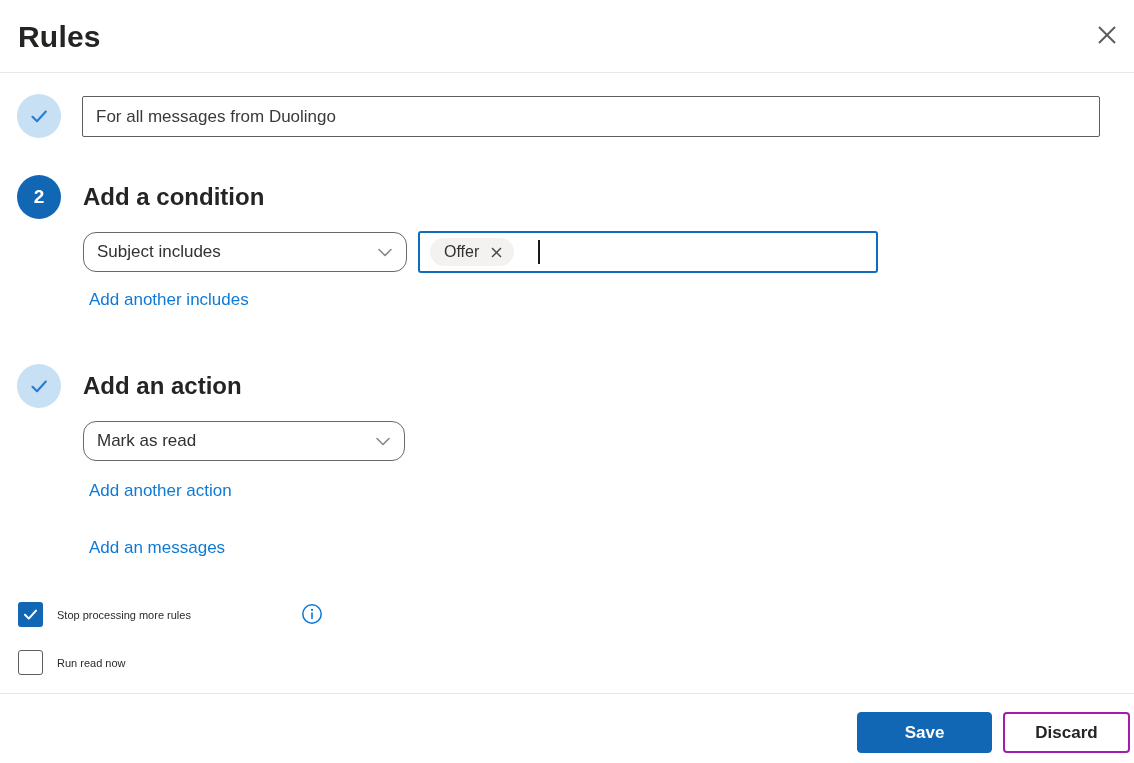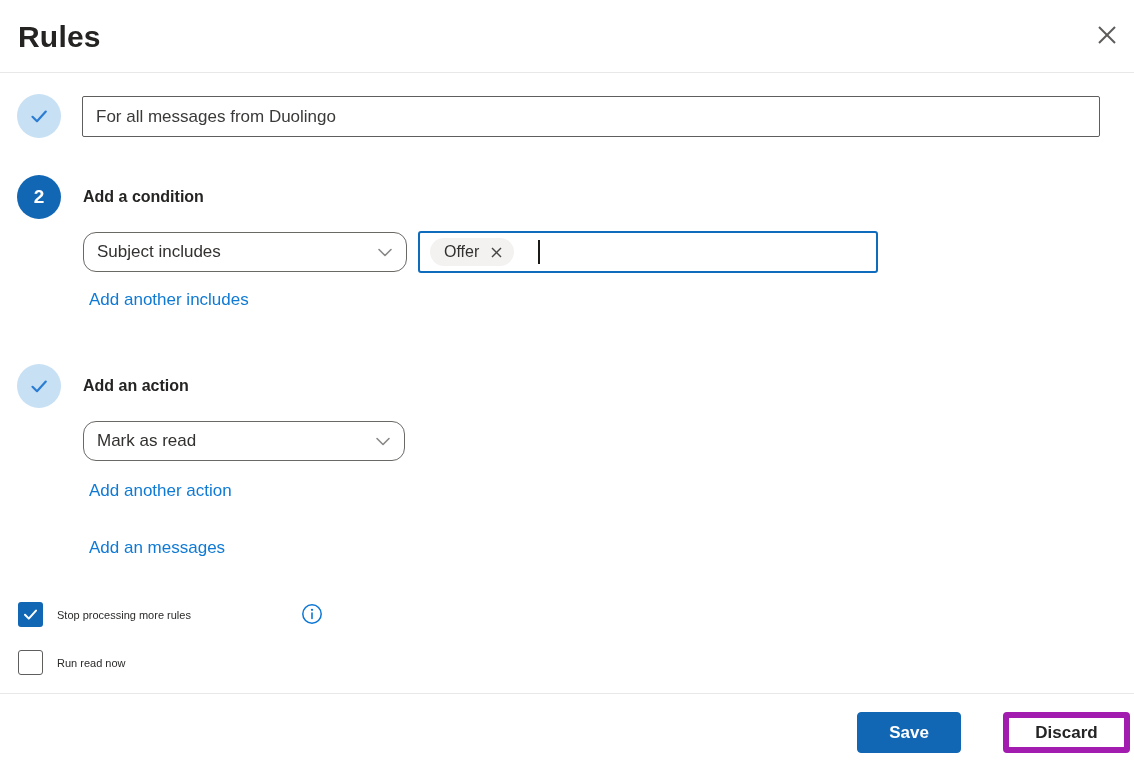--- a/index.html
+++ b/index.html
@@ -18,21 +18,21 @@
 
   .close-btn { width:30px; height:30px; display:flex; align-items:center; justify-content:center; cursor:pointer; background:transparent; border:none; }
 
   .step-circle {
     width:44px; height:44px; border-radius:50%;
     display:flex; align-items:center; justify-content:center;
   }
   .step-circle.light { background:#c7e0f4; }
   .step-circle.solid { background:#1267b4; color:#fff; font-size:19px; font-weight:600; }
 
-  .section-heading { font-size:16px; font-weight:700; color:#252423; line-height:26px; }
+  .section-heading { font-size:24px; font-weight:700; color:#252423; line-height:26px; }
 
   .textfield {
     border:1px solid #605e5c; border-radius:2px; background:#fff;
     font-size:17px; color:#3b3a39; padding:0 13px;
     font-family:inherit; outline:none; display:block;
   }
 
   .dropdown {
     border:1px solid #6b6966; border-radius:13px; background:#fff;
     display:flex; align-items:center; justify-content:space-between;
@@ -60,21 +60,21 @@
   .cb-label { font-size:11px; color:#2b2a29; line-height:21px; }
 
   .info-btn { width:22px; height:22px; cursor:pointer; display:flex; align-items:center; justify-content:center; background:transparent; border:none; }
 
   .btn {
     height:41px; border-radius:4px; font-size:17px; font-weight:700;
     display:flex; align-items:center; justify-content:center;
     cursor:pointer; font-family:inherit;
   }
   .btn.primary { background:#1267b4; color:#fff; border:1px solid #1267b4; }
-  .btn.secondary { background:#fff; color:#242424; border:6px solid #a21caf; }
+  .btn.secondary { background:#fff; color:#242424; border:2px solid #a21caf; }
 </style>
 </head>
 <body>
 
 <div class="abs dialog-title" style="left:18px; top:20px;">Rules</div>
 
 <button class="abs close-btn" style="left:1092px; top:20px;" aria-label="Close">
   <span style="display:flex;">
     <svg width="26" height="26" viewBox="0 0 26 26">
       <line x1="5" y1="5" x2="21" y2="21" stroke="#5d5b5a" stroke-width="2"></line>
@@ -165,15 +165,15 @@
       <circle cx="11" cy="6.8" r="1.15" fill="#0b76d6"></circle>
     </svg>
   </span>
 </button>
 
 <div class="abs checkbox unchecked" style="left:18px; top:650px;" role="checkbox" aria-checked="false"></div>
 <div class="abs cb-label" style="left:57px; top:653px;">Run read now</div>
 
 <div class="divider" style="top:693px;"></div>
 
-<button class="abs btn primary" style="left:857px; top:712px; width:104px;">Save</button>
+<button class="abs btn primary" style="left:857px; top:712px; width:135px;">Save</button>
 
 <button class="abs btn secondary" style="left:1003px; top:712px; width:127px;">Discard</button>
 
 </body></html>

